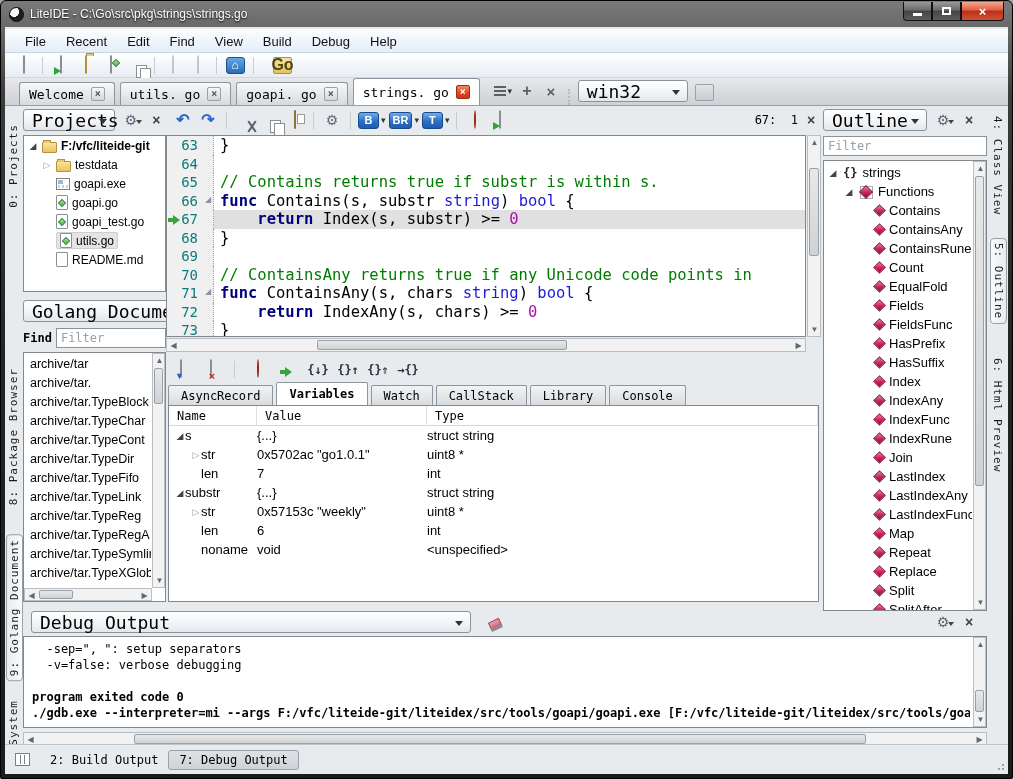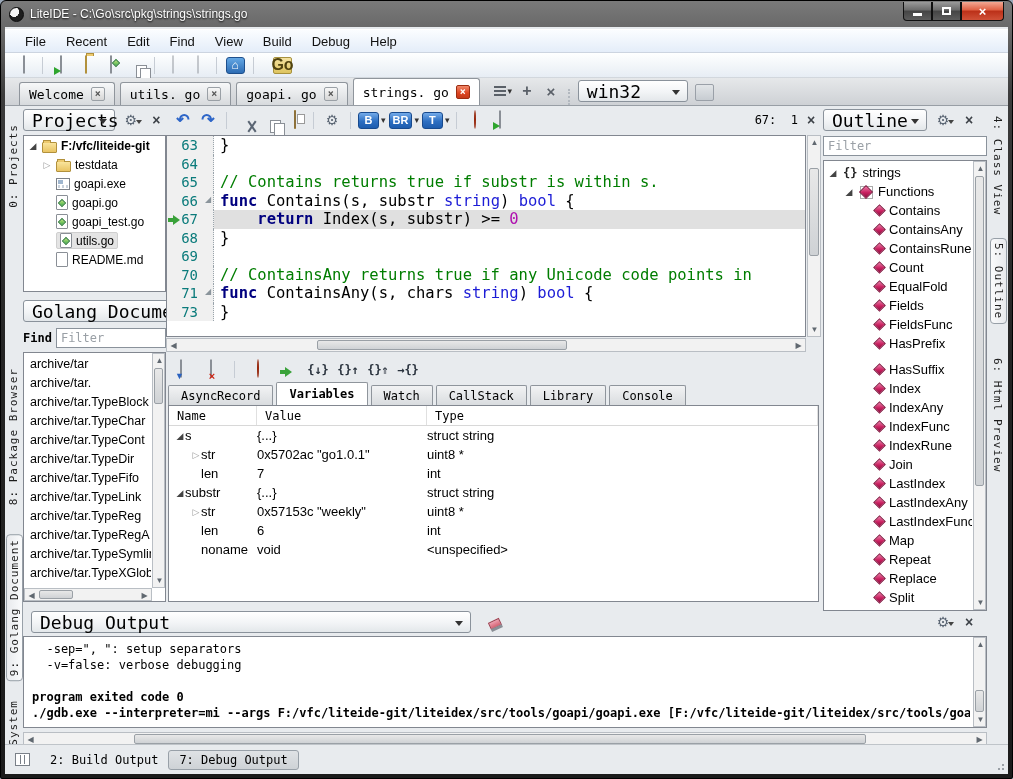--- a/index.html
+++ b/index.html
@@ -413,20 +413,25 @@
               <span class="lno">70</span>
               <span class="foldcol"></span>
               <span class="ecode"><span class="tok-c">// ContainsAny returns true if any Unicode code points in</span></span>
             </div>
             <div class="eline">
               <span class="lno">71</span>
               <span class="foldcol">◢</span>
               <span class="ecode"><span class="tok-k">func</span><span class="tok-p"> ContainsAny(s, chars </span><span class="tok-t">string</span><span class="tok-p">) </span><span class="tok-t">bool</span><span class="tok-p"> {</span></span>
             </div>
             <div class="eline">
+              <span class="lno">72</span>
+              <span class="foldcol"></span>
+              <span class="ecode"><span class="tok-p">    </span><span class="tok-k">return</span><span class="tok-p"> IndexAny(s, chars) &gt;= </span><span class="tok-n">0</span></span>
+            </div>
+            <div class="eline">
               <span class="lno">73</span>
               <span class="foldcol"></span>
               <span class="ecode"><span class="tok-p">}</span></span>
             </div>
           </div>
       <div class="sb sbv" style="left:641px;top:29px;width:14px;height:202px;">
         <span class="arr" style="top:0;">▲</span>
             <span class="arr" style="bottom:0;">▼</span>
         <span class="thumb" style="top:32px;height:88px;"></span>
       </div>
@@ -537,21 +542,21 @@
               <div class="orow" style="padding-left: 2px;"><span class="exp">◢</span><span class="nsic">{}</span><span>strings</span></div>
               <div class="orow" style="padding-left: 18px;"><span class="exp">◢</span><span class="funcsbase"><i class="diam"></i></span><span>Functions</span></div>
               <div class="orow" style="padding-left: 34px;"><span class="exp"></span><span class="diam"></span><span>Contains</span></div>
               <div class="orow" style="padding-left: 34px;"><span class="exp"></span><span class="diam"></span><span>ContainsAny</span></div>
               <div class="orow" style="padding-left: 34px;"><span class="exp"></span><span class="diam"></span><span>ContainsRune</span></div>
               <div class="orow" style="padding-left: 34px; text-align: center;"><span class="exp"></span><span class="diam"></span><span>Count</span></div>
               <div class="orow" style="padding-left: 34px;"><span class="exp"></span><span class="diam"></span><span>EqualFold</span></div>
               <div class="orow" style="padding-left: 34px;"><span class="exp"></span><span class="diam"></span><span>Fields</span></div>
               <div class="orow" style="padding-left: 34px;"><span class="exp"></span><span class="diam"></span><span>FieldsFunc</span></div>
               <div class="orow" style="padding-left: 34px;"><span class="exp"></span><span class="diam"></span><span>HasPrefix</span></div>
-              <div class="orow" style="padding-left: 34px; margin-top: 7px;"><span class="exp"></span><span class="diam"></span><span>HasSuffix</span></div>
+              <div class="orow" style="padding-left: 34px;"><span class="exp"></span><span class="diam"></span><span>HasSuffix</span></div>
               <div class="orow" style="padding-left: 34px;"><span class="exp"></span><span class="diam"></span><span>Index</span></div>
               <div class="orow" style="padding-left: 34px;"><span class="exp"></span><span class="diam"></span><span>IndexAny</span></div>
               <div class="orow" style="padding-left: 34px;"><span class="exp"></span><span class="diam"></span><span>IndexFunc</span></div>
               <div class="orow" style="padding-left: 34px;"><span class="exp"></span><span class="diam"></span><span>IndexRune</span></div>
               <div class="orow" style="padding-left: 34px;"><span class="exp"></span><span class="diam"></span><span>Join</span></div>
               <div class="orow" style="padding-left: 34px;"><span class="exp"></span><span class="diam"></span><span>LastIndex</span></div>
               <div class="orow" style="padding-left: 34px;"><span class="exp"></span><span class="diam"></span><span>LastIndexAny</span></div>
               <div class="orow" style="padding-left: 34px;"><span class="exp"></span><span class="diam"></span><span>LastIndexFunc</span></div>
               <div class="orow" style="padding-left: 34px;"><span class="exp"></span><span class="diam"></span><span>Map</span></div>
               <div class="orow" style="padding-left: 34px;"><span class="exp"></span><span class="diam"></span><span>Repeat</span></div>

